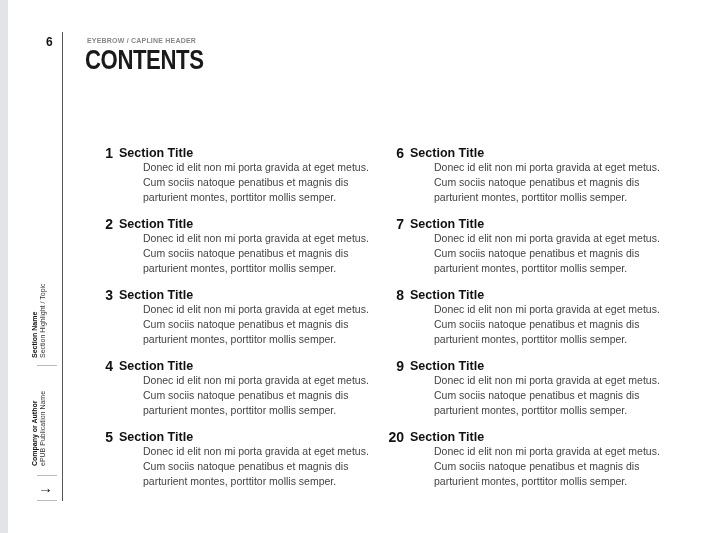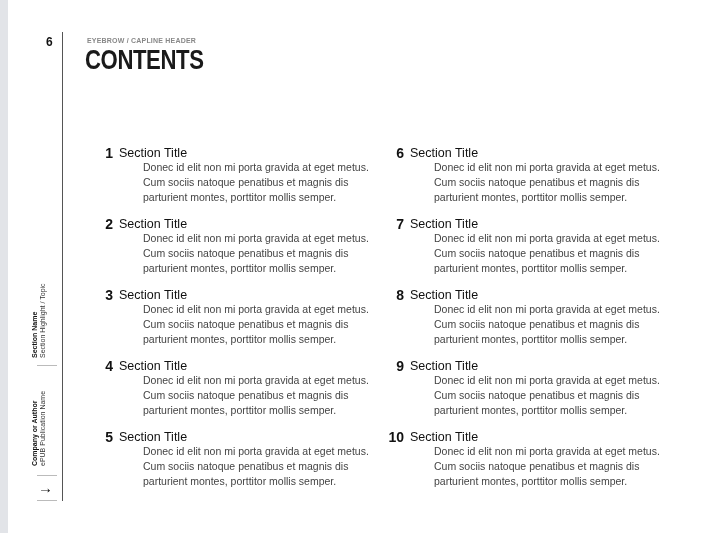--- a/index.html
+++ b/index.html
@@ -48,21 +48,21 @@
     .arrow {
       position: absolute; left: 38px; top: 480px; font-size: 15px; font-weight: bold; color: #111;
       line-height: 15px;
     }
     .entry { position: absolute; width: 260px; }
     .entry .num {
       position: absolute; top: 0; font-size: 14px; font-weight: bold; color: #111;
       text-align: right; width: 24px; line-height: 16px;
     }
     .entry .stitle {
-      position: absolute; left: 30px; top: 1px; font-size: 12.5px; font-weight: normal; color: #111;
+      position: absolute; left: 30px; top: 1px; font-size: 12.5px; font-weight: bold; color: #111;
       line-height: 14px; white-space: nowrap;
     }
     .entry .desc {
       position: absolute; left: 30px; top: 15px; font-size: 10.5px; color: #444;
       line-height: 15px; width: 250px; margin-left: 24px;
     }
   </style>
 </head>
 <body>
 
@@ -167,20 +167,20 @@
 <div class="entry" style="left:380px;top:358px;">
   <span class="num">9</span>
   <span class="stitle">Section Title</span>
   <div class="desc">
     <div>Donec id elit non mi porta gravida at eget metus.</div>
       <div>Cum sociis natoque penatibus et magnis dis</div>
       <div>parturient montes, porttitor mollis semper.</div>
   </div>
 </div>
 <div class="entry" style="left:380px;top:429px;">
-  <span class="num">10</span>
+  <span class="num">20</span>
   <span class="stitle">Section Title</span>
   <div class="desc">
     <div>Donec id elit non mi porta gravida at eget metus.</div>
       <div>Cum sociis natoque penatibus et magnis dis</div>
       <div>parturient montes, porttitor mollis semper.</div>
   </div>
 </div>
 
 </body></html>

